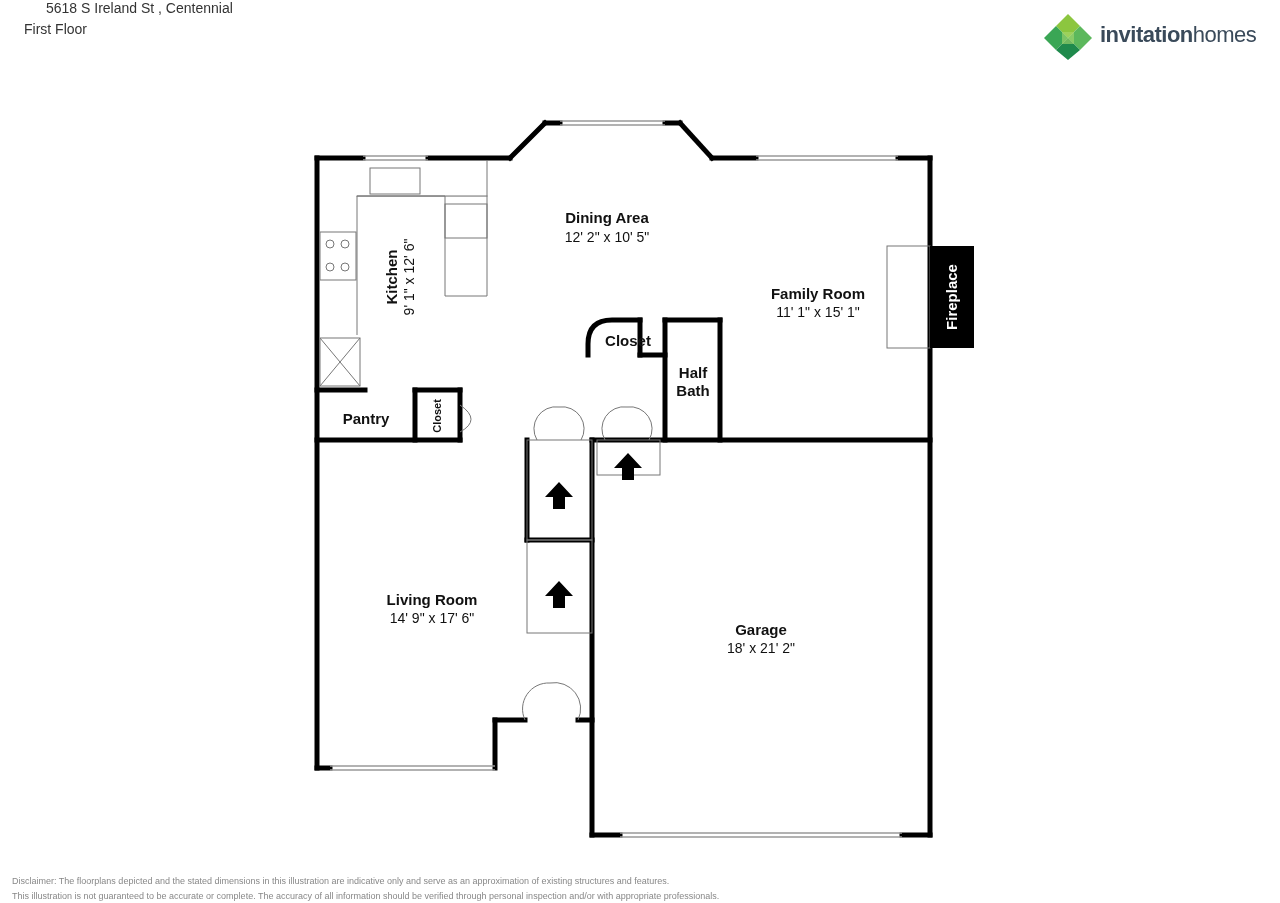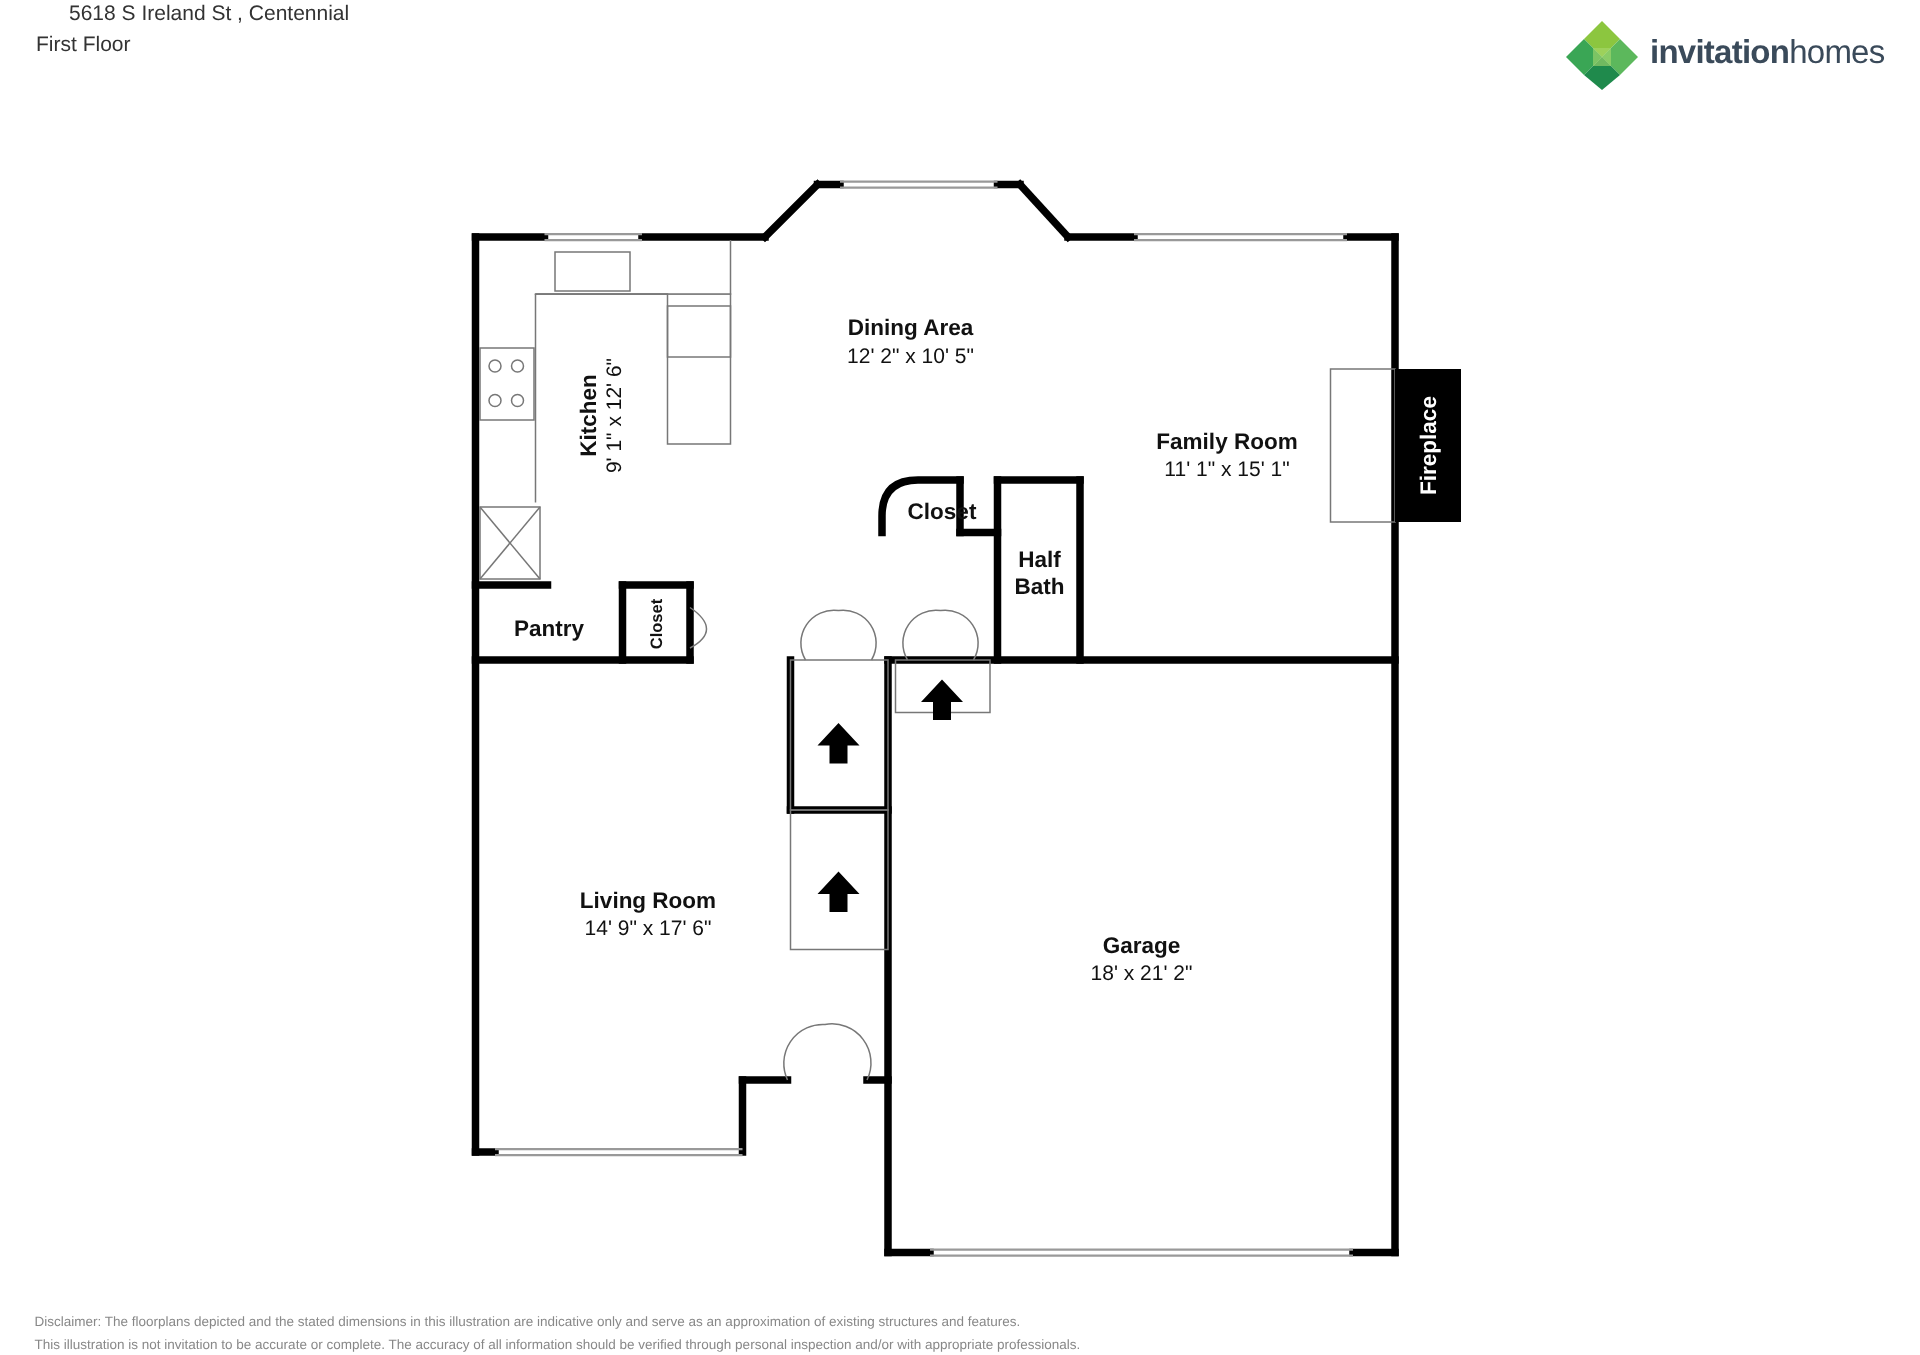--- a/index.html
+++ b/index.html
@@ -3,21 +3,21 @@
 <meta charset="utf-8">
 <style>
   html,body{margin:0;padding:0;background:#fff;}
   body{width:1280px;height:903px;position:relative;overflow:hidden;font-family:"Liberation Sans",sans-serif;color:#222;}
   .hdr{position:absolute;left:0;font-size:14px;color:#333;}
   #addr{top:0;padding-left:46px;}
   #floor{top:21px;margin-left:24px;}
   #logo{position:absolute;left:1044px;top:12px;width:236px;height:48px;}
   #logo-text{position:absolute;left:56px;top:10px;font-size:22px;font-weight:bold;color:#3a4a5a;letter-spacing:-0.5px;}
   #logo-text .lt{font-weight:normal;}
-  .disc{position:absolute;left:23px;font-size:9px;color:#888;}
+  .disc{position:absolute;left:12px;font-size:9px;color:#888;}
   #disc1{top:876px;}
   #disc2{top:891px;}
   svg#plan{position:absolute;left:0;top:0;}
   .rl{font-family:"Liberation Sans",sans-serif;fill:#111;text-anchor:middle;}
   .rn{font-size:15px;font-weight:bold;}
   .rd{font-size:14px;}
 </style>
 </head>
 <body>
 
@@ -134,13 +134,13 @@
   <text class="rl rn" x="366" y="424">Pantry</text>
   <text class="rl" style="font-size:11px;font-weight:bold" x="441" y="416" transform="rotate(-90 441 416)">Closet</text>
   <text class="rl rn" style="fill:#fff" x="957" y="297" transform="rotate(-90 957 297)">Fireplace</text>
   <text class="rl rn" x="432" y="605">Living Room</text>
   <text class="rl rd" x="432" y="623">14' 9" x 17' 6"</text>
   <text class="rl rn" x="761" y="635">Garage</text>
   <text class="rl rd" x="761" y="653">18' x 21' 2"</text>
 </svg>
 
 <div class="disc" id="disc1">Disclaimer: The floorplans depicted and the stated dimensions in this illustration are indicative only and serve as an approximation of existing structures and features.</div>
-<div class="disc" id="disc2">This illustration is not invitation to be accurate or complete. The accuracy of all information should be verified through personal inspection and/or with appropriate professionals.</div>
+<div class="disc" id="disc2">This illustration is not guaranteed to be accurate or complete. The accuracy of all information should be verified through personal inspection and/or with appropriate professionals.</div>
 
 </body></html>

